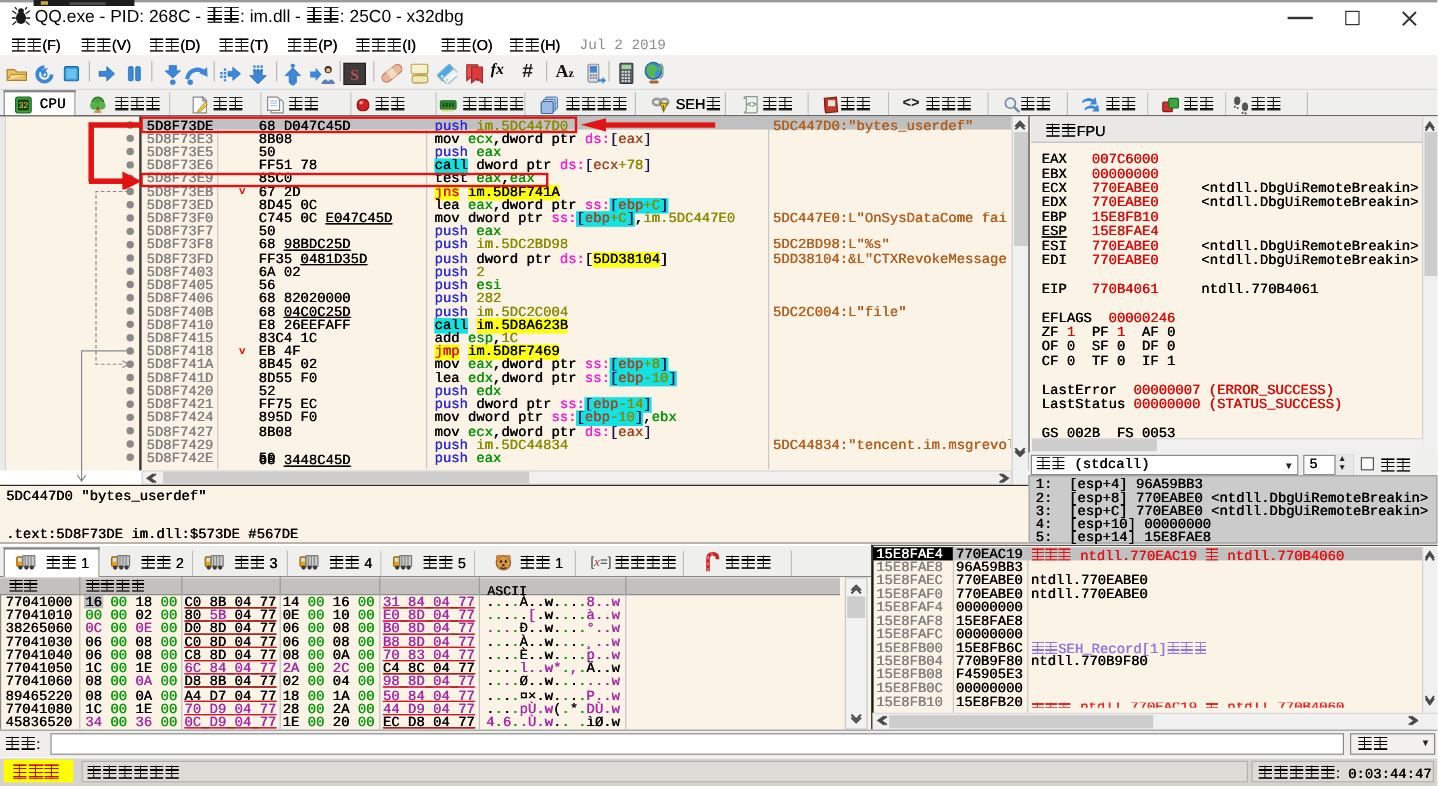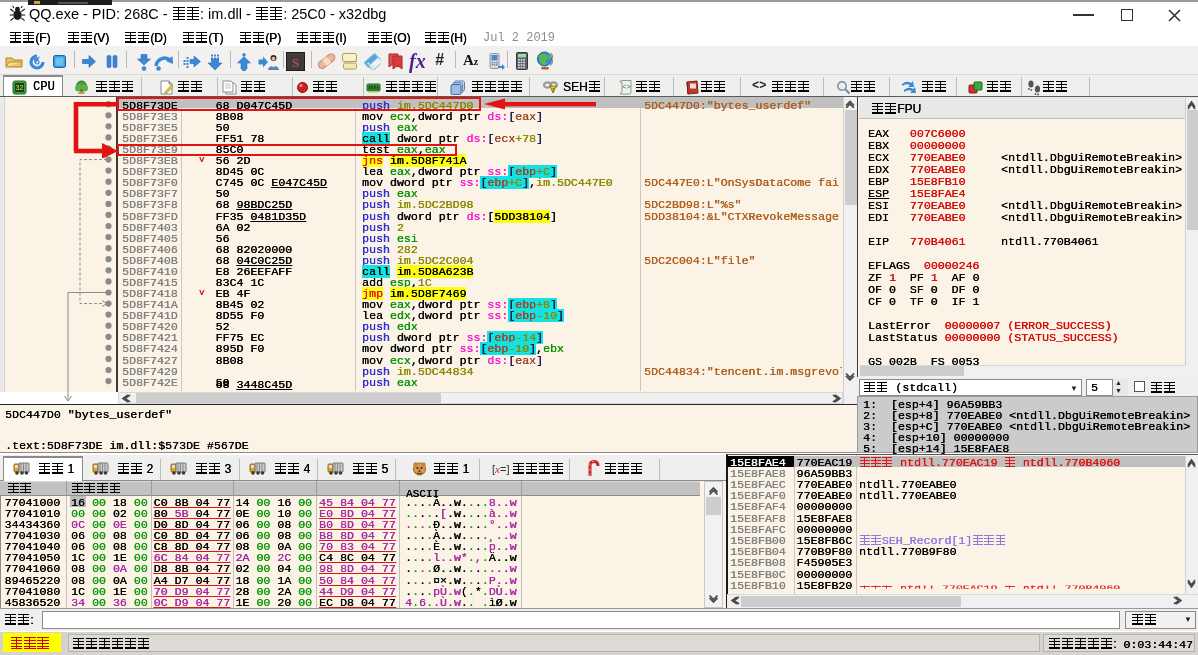--- a/index.html
+++ b/index.html
@@ -142,21 +142,21 @@
     </g>
     <g transform="rotate(-42 12 12)">
       <rect x="6" y="9" width="13" height="6.5" rx="1" fill="#eef5f8" stroke="#9ab8c0"></rect>
       <circle cx="8.5" cy="12.2" r="1" fill="#b8d0d8"></circle>
     </g>
   </svg>
 <svg class="ab" style="left:386px;top:52px" width="18" height="18" viewBox="0 0 18 18">
     <path d="M3 2 L12 2 L12 15 L7.5 11.5 L3 15 Z" fill="#e05050" stroke="#a82828"></path>
     <path d="M7 4 L16 4 L16 17 L11.5 13.5 L7 17 Z" fill="#d83c3c" stroke="#a82828"></path>
   </svg>
-<div class="ab" style="left:409px;top:50px;font-family:'Liberation Serif',serif;font-style:italic;font-size:20px;font-weight:bold;color:#4c1d95">fx</div>
+<div class="ab" style="left:409px;top:50px;font-family:'Liberation Serif',serif;font-style:italic;font-size:13px;font-weight:bold;color:#000000">fx</div>
 <div class="ab" style="left:435px;top:51px;font-size:16px;font-style:italic;font-weight:bold;color:#222">#</div>
 <div class="ab" style="left:455px;top:51px;width:1.4px;height:17px;background:#b9b9b9"></div>
 <div class="ab" style="left:463px;top:52px;font-family:'Liberation Serif',serif;font-size:15px;font-weight:bold;color:#111">A<span style="font-size:10px">z</span></div>
 <svg class="ab" style="left:488px;top:53px" width="17" height="17" viewBox="0 0 17 17">
     <rect x="2" y="0.5" width="9" height="15" rx="1.5" fill="#d8dde4" stroke="#8a93a2"></rect>
     <rect x="3.5" y="2" width="6" height="5.5" fill="#4a87c8"></rect>
     <g fill="#7a828e">
       <rect x="3.5" y="9" width="1.6" height="1.4"></rect>
       <rect x="5.8" y="9" width="1.6" height="1.4"></rect>
       <rect x="8.1" y="9" width="1.6" height="1.4"></rect>
@@ -332,21 +332,21 @@
 <div class="ab mono" style="left:122px;top:121.94999999999999px;color:#828282">5D8F73E5</div>
 <div class="ab mono" style="left:215.5px;top:121.94999999999999px;color:#000">50</div>
 <div class="ab mono" style="left:362px;top:121.94999999999999px;color:#000"><span style="color:#2b2bd5;">push </span><span style="color:#059405;">eax</span></div>
 <div class="ab mono" style="left:122px;top:133.025px;color:#828282">5D8F73E6</div>
 <div class="ab mono" style="left:215.5px;top:133.025px;color:#000">FF51 78</div>
 <div class="ab mono" style="left:362px;top:133.025px;color:#000"><span style="color:#000;background:#12e2e2;">call</span><span style="color:#000;"> dword ptr </span><span style="color:#fb1ad8;">ds:</span><span style="color:#16164e;">[</span><span style="color:#a04524;">ecx</span><span style="color:#8a8a00;">+78</span><span style="color:#16164e;">]</span></div>
 <div class="ab mono" style="left:122px;top:144.1px;color:#828282">5D8F73E9</div>
 <div class="ab mono" style="left:215.5px;top:144.1px;color:#000">85C0</div>
 <div class="ab mono" style="left:362px;top:144.1px;color:#000"><span style="color:#000;">test </span><span style="color:#059405;">eax</span><span style="color:#000;">,</span><span style="color:#059405;">eax</span></div>
 <div class="ab mono" style="left:122px;top:155.17499999999998px;color:#828282">5D8F73EB</div>
-<div class="ab mono" style="left:215.5px;top:155.17499999999998px;color:#000">56 2D</div>
+<div class="ab mono" style="left:215.5px;top:155.17499999999998px;color:#000">67 2D</div>
 <div class="ab mono" style="left:362px;top:155.17499999999998px;color:#000"><span style="color:#e21313;background:#ffff12;">jns</span><span style="color:#000;"> </span><span style="color:#000;background:#ffff12;">im.5D8F741A</span></div>
 <div class="ab mono" style="left:122px;top:166.24999999999997px;color:#828282">5D8F73ED</div>
 <div class="ab mono" style="left:215.5px;top:166.24999999999997px;color:#000">8D45 0C</div>
 <div class="ab mono" style="left:362px;top:166.24999999999997px;color:#000"><span style="color:#000;">lea </span><span style="color:#059405;">eax</span><span style="color:#000;">,dword ptr </span><span style="color:#fb1ad8;">ss:</span><span style="background:#12e2e2"><span style="color:#16164e;">[</span><span style="color:#a04524;">ebp</span><span style="color:#8a8a00;">+C</span><span style="color:#16164e;">]</span></span></div>
 <div class="ab mono" style="left:122px;top:177.325px;color:#828282">5D8F73F0</div>
 <div class="ab mono" style="left:215.5px;top:177.325px;color:#000">C745 0C <u>E047C45D</u></div>
 <div class="ab mono" style="left:362px;top:177.325px;color:#000"><span style="color:#000;">mov dword ptr </span><span style="color:#fb1ad8;">ss:</span><span style="background:#12e2e2"><span style="color:#16164e;">[</span><span style="color:#a04524;">ebp</span><span style="color:#8a8a00;">+C</span><span style="color:#16164e;">]</span></span><span style="color:#000;">,</span><span style="color:#8a8a00;">im.5DC447E0</span></div>
 <div class="ab mono" style="left:644px;top:177.325px;width:198px;overflow:hidden"><span style="color:#b05f1e;">5DC447E0:L"OnSysDataCome fai</span></div>
 <div class="ab mono" style="left:122px;top:188.4px;color:#828282">5D8F73F7</div>
 <div class="ab mono" style="left:215.5px;top:188.4px;color:#000">50</div>
@@ -633,29 +633,29 @@
 <div class="ab" style="left:315.5px;top:481px;width:1px;height:15px;background:#9a9a9a"></div>
 <div class="ab" style="left:399.4px;top:481px;width:1px;height:127px;background:#c0c0c0"></div>
 <div class="ab" style="left:399.4px;top:481px;width:1px;height:15px;background:#9a9a9a"></div>
 <div class="ab" style="left:521px;top:481px;width:1px;height:127px;background:#c0c0c0"></div>
 <div class="ab" style="left:521px;top:481px;width:1px;height:15px;background:#9a9a9a"></div>
 <div class="ab" style="left:69.5px;top:496.0px;width:16px;height:11.2px;background:#bdbdbd"></div>
 <div class="ab mono" style="left:4.5px;top:496.6px;color:#000">77041000</div>
 <div class="ab mono" style="left:71.0px;top:496.6px;"><span style="color:#000">16</span> <span style="color:#0b9b0b">00</span> <span style="color:#000">18</span> <span style="color:#0b9b0b">00</span></div>
 <div class="ab mono" style="left:153.6px;top:496.6px;text-decoration:underline;text-decoration-color:#e21313;"><span style="color:#000">C0</span> <span style="color:#000">8B</span> <span style="color:#000">04</span> <span style="color:#000">77</span></div>
 <div class="ab mono" style="left:235.4px;top:496.6px;"><span style="color:#000">14</span> <span style="color:#0b9b0b">00</span> <span style="color:#000">16</span> <span style="color:#0b9b0b">00</span></div>
-<div class="ab mono" style="left:319.0px;top:496.6px;text-decoration:underline;text-decoration-color:#e21313;"><span style="color:#a52ba5">45</span> <span style="color:#a52ba5">84</span> <span style="color:#a52ba5">04</span> <span style="color:#a52ba5">77</span></div>
+<div class="ab mono" style="left:319.0px;top:496.6px;text-decoration:underline;text-decoration-color:#e21313;"><span style="color:#a52ba5">31</span> <span style="color:#a52ba5">84</span> <span style="color:#a52ba5">04</span> <span style="color:#a52ba5">77</span></div>
 <div class="ab mono" style="left:405px;top:496.6px"><span style="color:#000">.</span><span style="color:#0b9b0b">.</span><span style="color:#000">.</span><span style="color:#0b9b0b">.</span><span style="color:#000">À</span><span style="color:#000">.</span><span style="color:#000">.</span><span style="color:#000">w</span><span style="color:#000">.</span><span style="color:#0b9b0b">.</span><span style="color:#000">.</span><span style="color:#0b9b0b">.</span><span style="color:#a52ba5">8</span><span style="color:#a52ba5">.</span><span style="color:#a52ba5">.</span><span style="color:#a52ba5">w</span></div>
 <div class="ab mono" style="left:4.5px;top:507.7px;color:#000">77041010</div>
 <div class="ab mono" style="left:71.0px;top:507.7px;"><span style="color:#0b9b0b">00</span> <span style="color:#0b9b0b">00</span> <span style="color:#000">02</span> <span style="color:#0b9b0b">00</span></div>
 <div class="ab mono" style="left:153.6px;top:507.7px;text-decoration:underline;text-decoration-color:#e21313;"><span style="color:#000">80</span> <span style="color:#a52ba5">5B</span> <span style="color:#000">04</span> <span style="color:#000">77</span></div>
 <div class="ab mono" style="left:235.4px;top:507.7px;"><span style="color:#000">0E</span> <span style="color:#0b9b0b">00</span> <span style="color:#000">10</span> <span style="color:#0b9b0b">00</span></div>
 <div class="ab mono" style="left:319.0px;top:507.7px;text-decoration:underline;text-decoration-color:#e21313;"><span style="color:#a52ba5">E0</span> <span style="color:#a52ba5">8D</span> <span style="color:#a52ba5">04</span> <span style="color:#a52ba5">77</span></div>
 <div class="ab mono" style="left:405px;top:507.7px"><span style="color:#0b9b0b">.</span><span style="color:#0b9b0b">.</span><span style="color:#000">.</span><span style="color:#0b9b0b">.</span><span style="color:#000">.</span><span style="color:#a52ba5">[</span><span style="color:#000">.</span><span style="color:#000">w</span><span style="color:#000">.</span><span style="color:#0b9b0b">.</span><span style="color:#000">.</span><span style="color:#0b9b0b">.</span><span style="color:#a52ba5">à</span><span style="color:#a52ba5">.</span><span style="color:#a52ba5">.</span><span style="color:#a52ba5">w</span></div>
-<div class="ab mono" style="left:4.5px;top:518.9px;color:#000">34434360</div>
+<div class="ab mono" style="left:4.5px;top:518.9px;color:#000">38265060</div>
 <div class="ab mono" style="left:71.0px;top:518.9px;"><span style="color:#a52ba5">0C</span> <span style="color:#0b9b0b">00</span> <span style="color:#a52ba5">0E</span> <span style="color:#0b9b0b">00</span></div>
 <div class="ab mono" style="left:153.6px;top:518.9px;text-decoration:underline;text-decoration-color:#e21313;"><span style="color:#000">D0</span> <span style="color:#000">8D</span> <span style="color:#000">04</span> <span style="color:#000">77</span></div>
 <div class="ab mono" style="left:235.4px;top:518.9px;"><span style="color:#000">06</span> <span style="color:#0b9b0b">00</span> <span style="color:#000">08</span> <span style="color:#0b9b0b">00</span></div>
 <div class="ab mono" style="left:319.0px;top:518.9px;text-decoration:underline;text-decoration-color:#e21313;"><span style="color:#a52ba5">B0</span> <span style="color:#a52ba5">8D</span> <span style="color:#a52ba5">04</span> <span style="color:#a52ba5">77</span></div>
 <div class="ab mono" style="left:405px;top:518.9px"><span style="color:#a52ba5">.</span><span style="color:#0b9b0b">.</span><span style="color:#a52ba5">.</span><span style="color:#0b9b0b">.</span><span style="color:#000">Ð</span><span style="color:#000">.</span><span style="color:#000">.</span><span style="color:#000">w</span><span style="color:#000">.</span><span style="color:#0b9b0b">.</span><span style="color:#000">.</span><span style="color:#0b9b0b">.</span><span style="color:#a52ba5">°</span><span style="color:#a52ba5">.</span><span style="color:#a52ba5">.</span><span style="color:#a52ba5">w</span></div>
 <div class="ab mono" style="left:4.5px;top:530.0px;color:#000">77041030</div>
 <div class="ab mono" style="left:71.0px;top:530.0px;"><span style="color:#000">06</span> <span style="color:#0b9b0b">00</span> <span style="color:#000">08</span> <span style="color:#0b9b0b">00</span></div>
 <div class="ab mono" style="left:153.6px;top:530.0px;text-decoration:underline;text-decoration-color:#e21313;"><span style="color:#000">C0</span> <span style="color:#000">8D</span> <span style="color:#000">04</span> <span style="color:#000">77</span></div>
 <div class="ab mono" style="left:235.4px;top:530.0px;"><span style="color:#000">06</span> <span style="color:#0b9b0b">00</span> <span style="color:#000">08</span> <span style="color:#0b9b0b">00</span></div>
 <div class="ab mono" style="left:319.0px;top:530.0px;text-decoration:underline;text-decoration-color:#e21313;"><span style="color:#a52ba5">B8</span> <span style="color:#a52ba5">8D</span> <span style="color:#a52ba5">04</span> <span style="color:#a52ba5">77</span></div>

